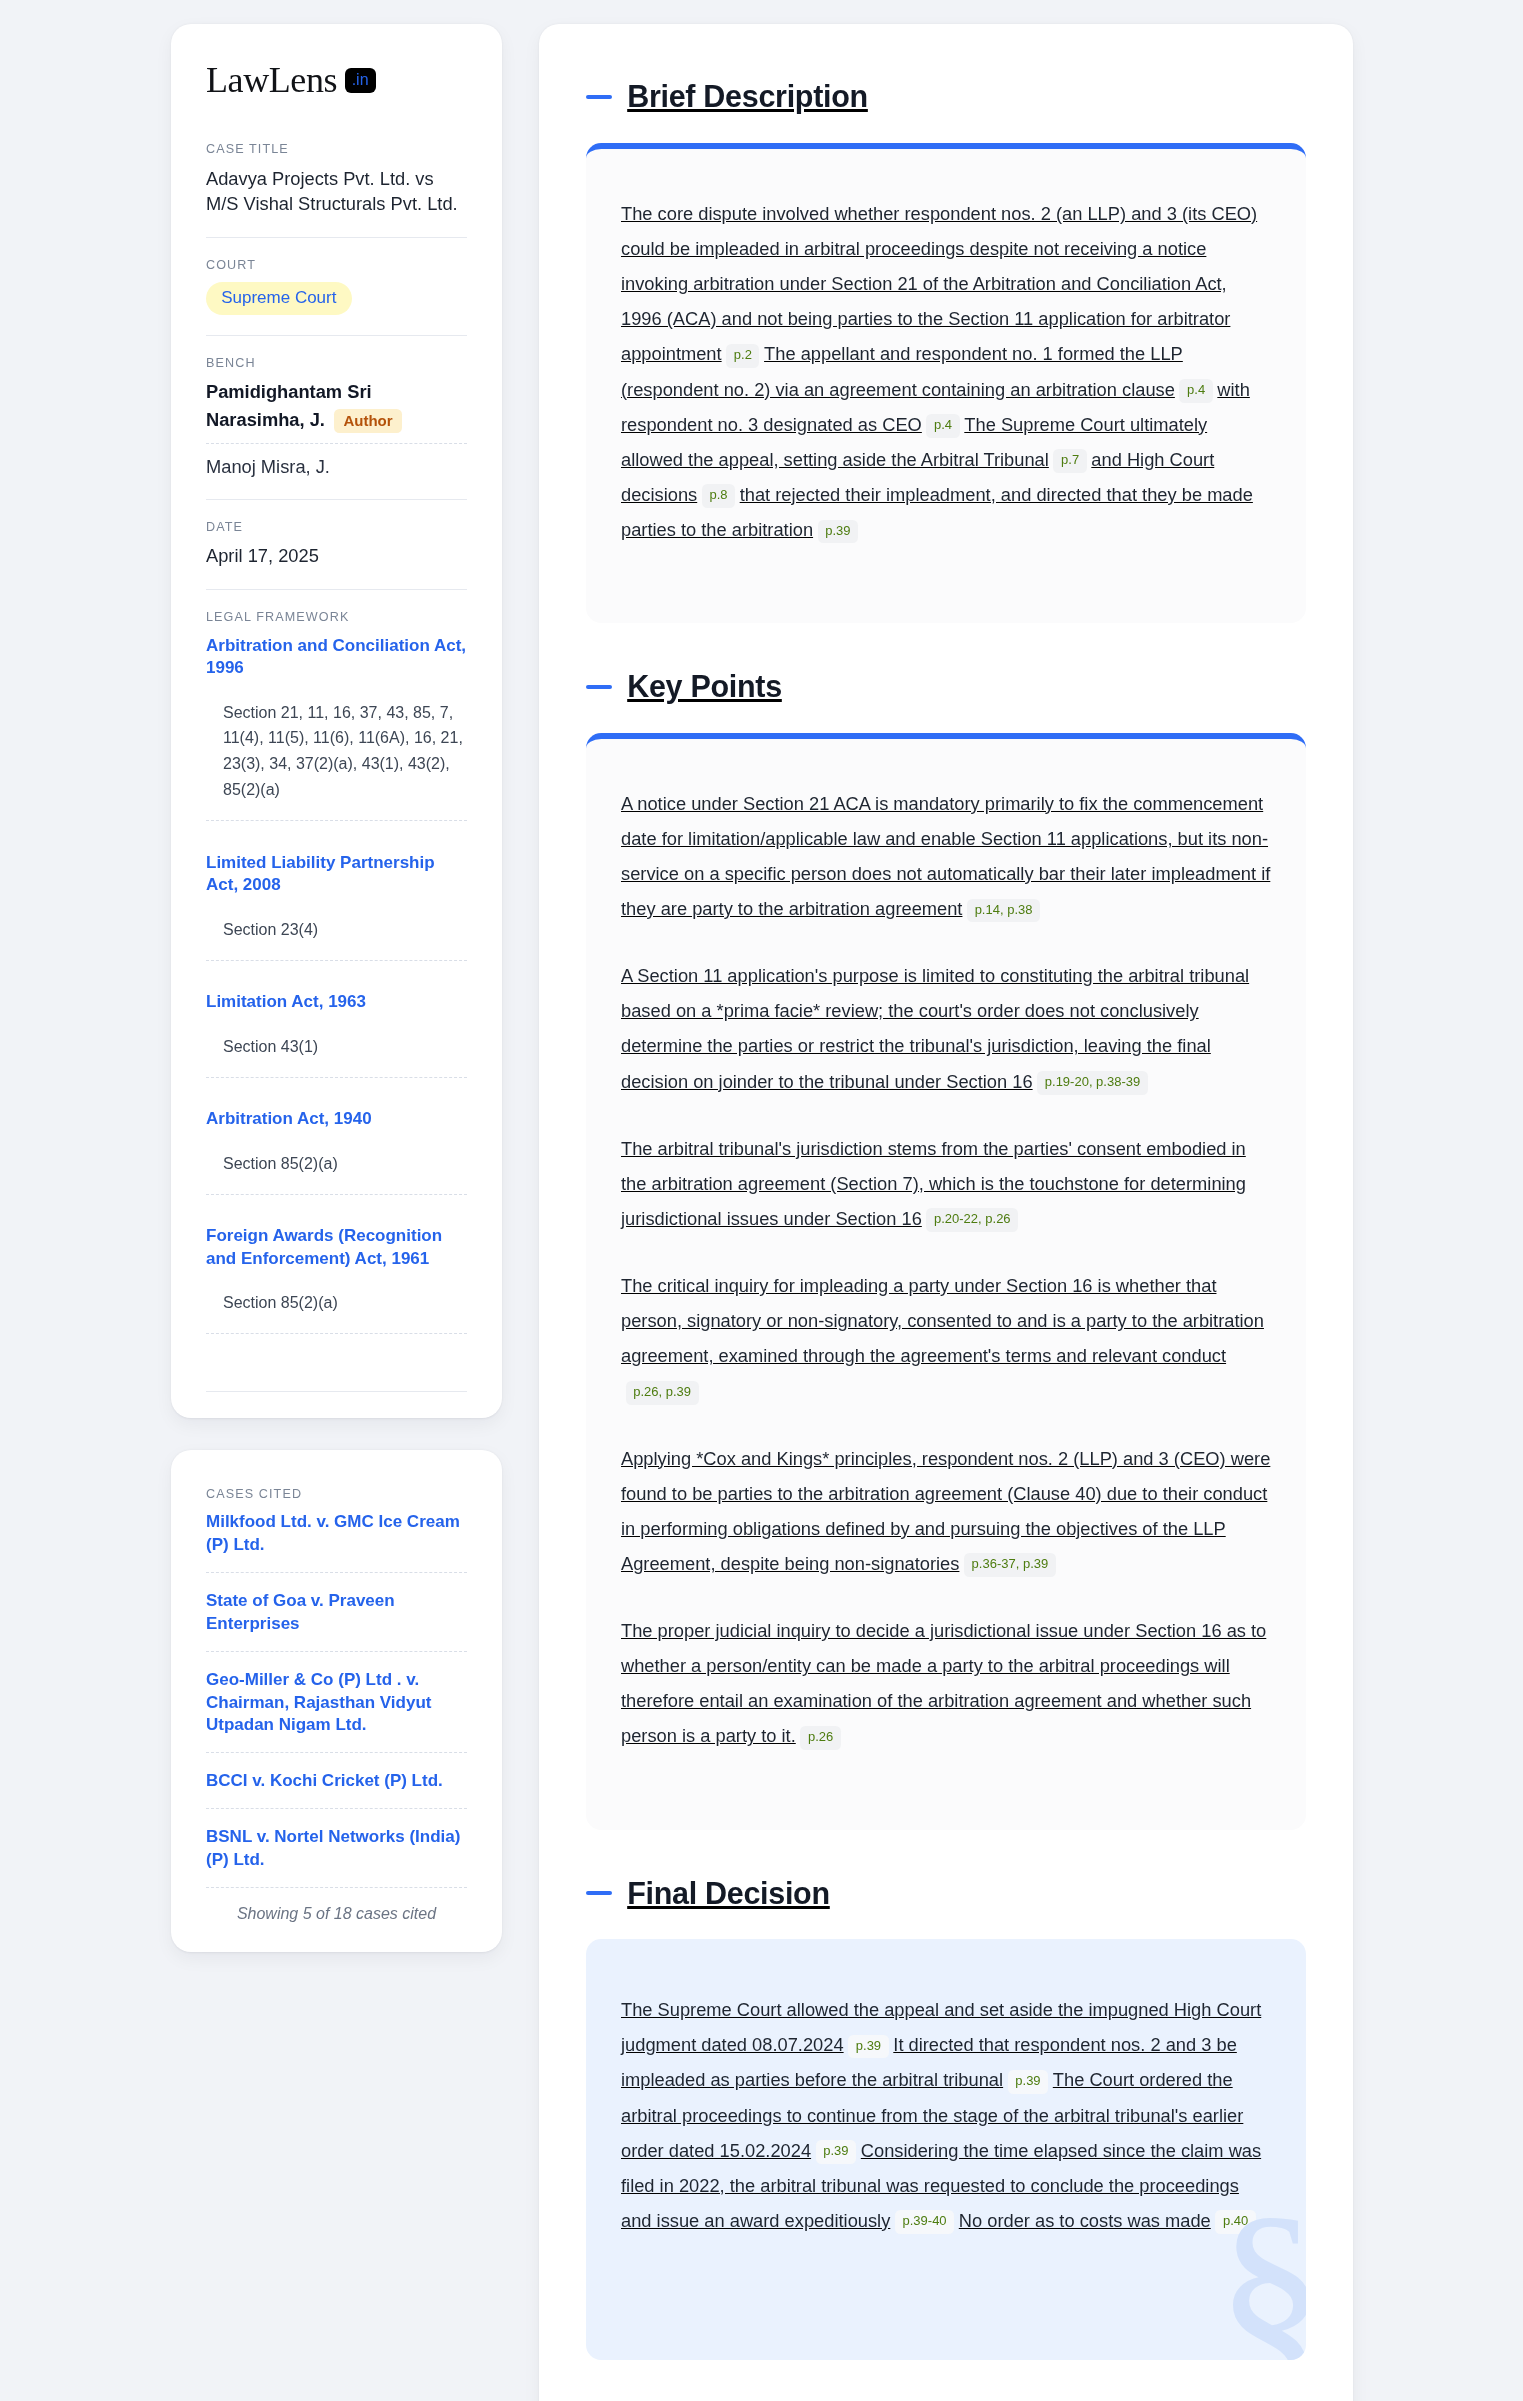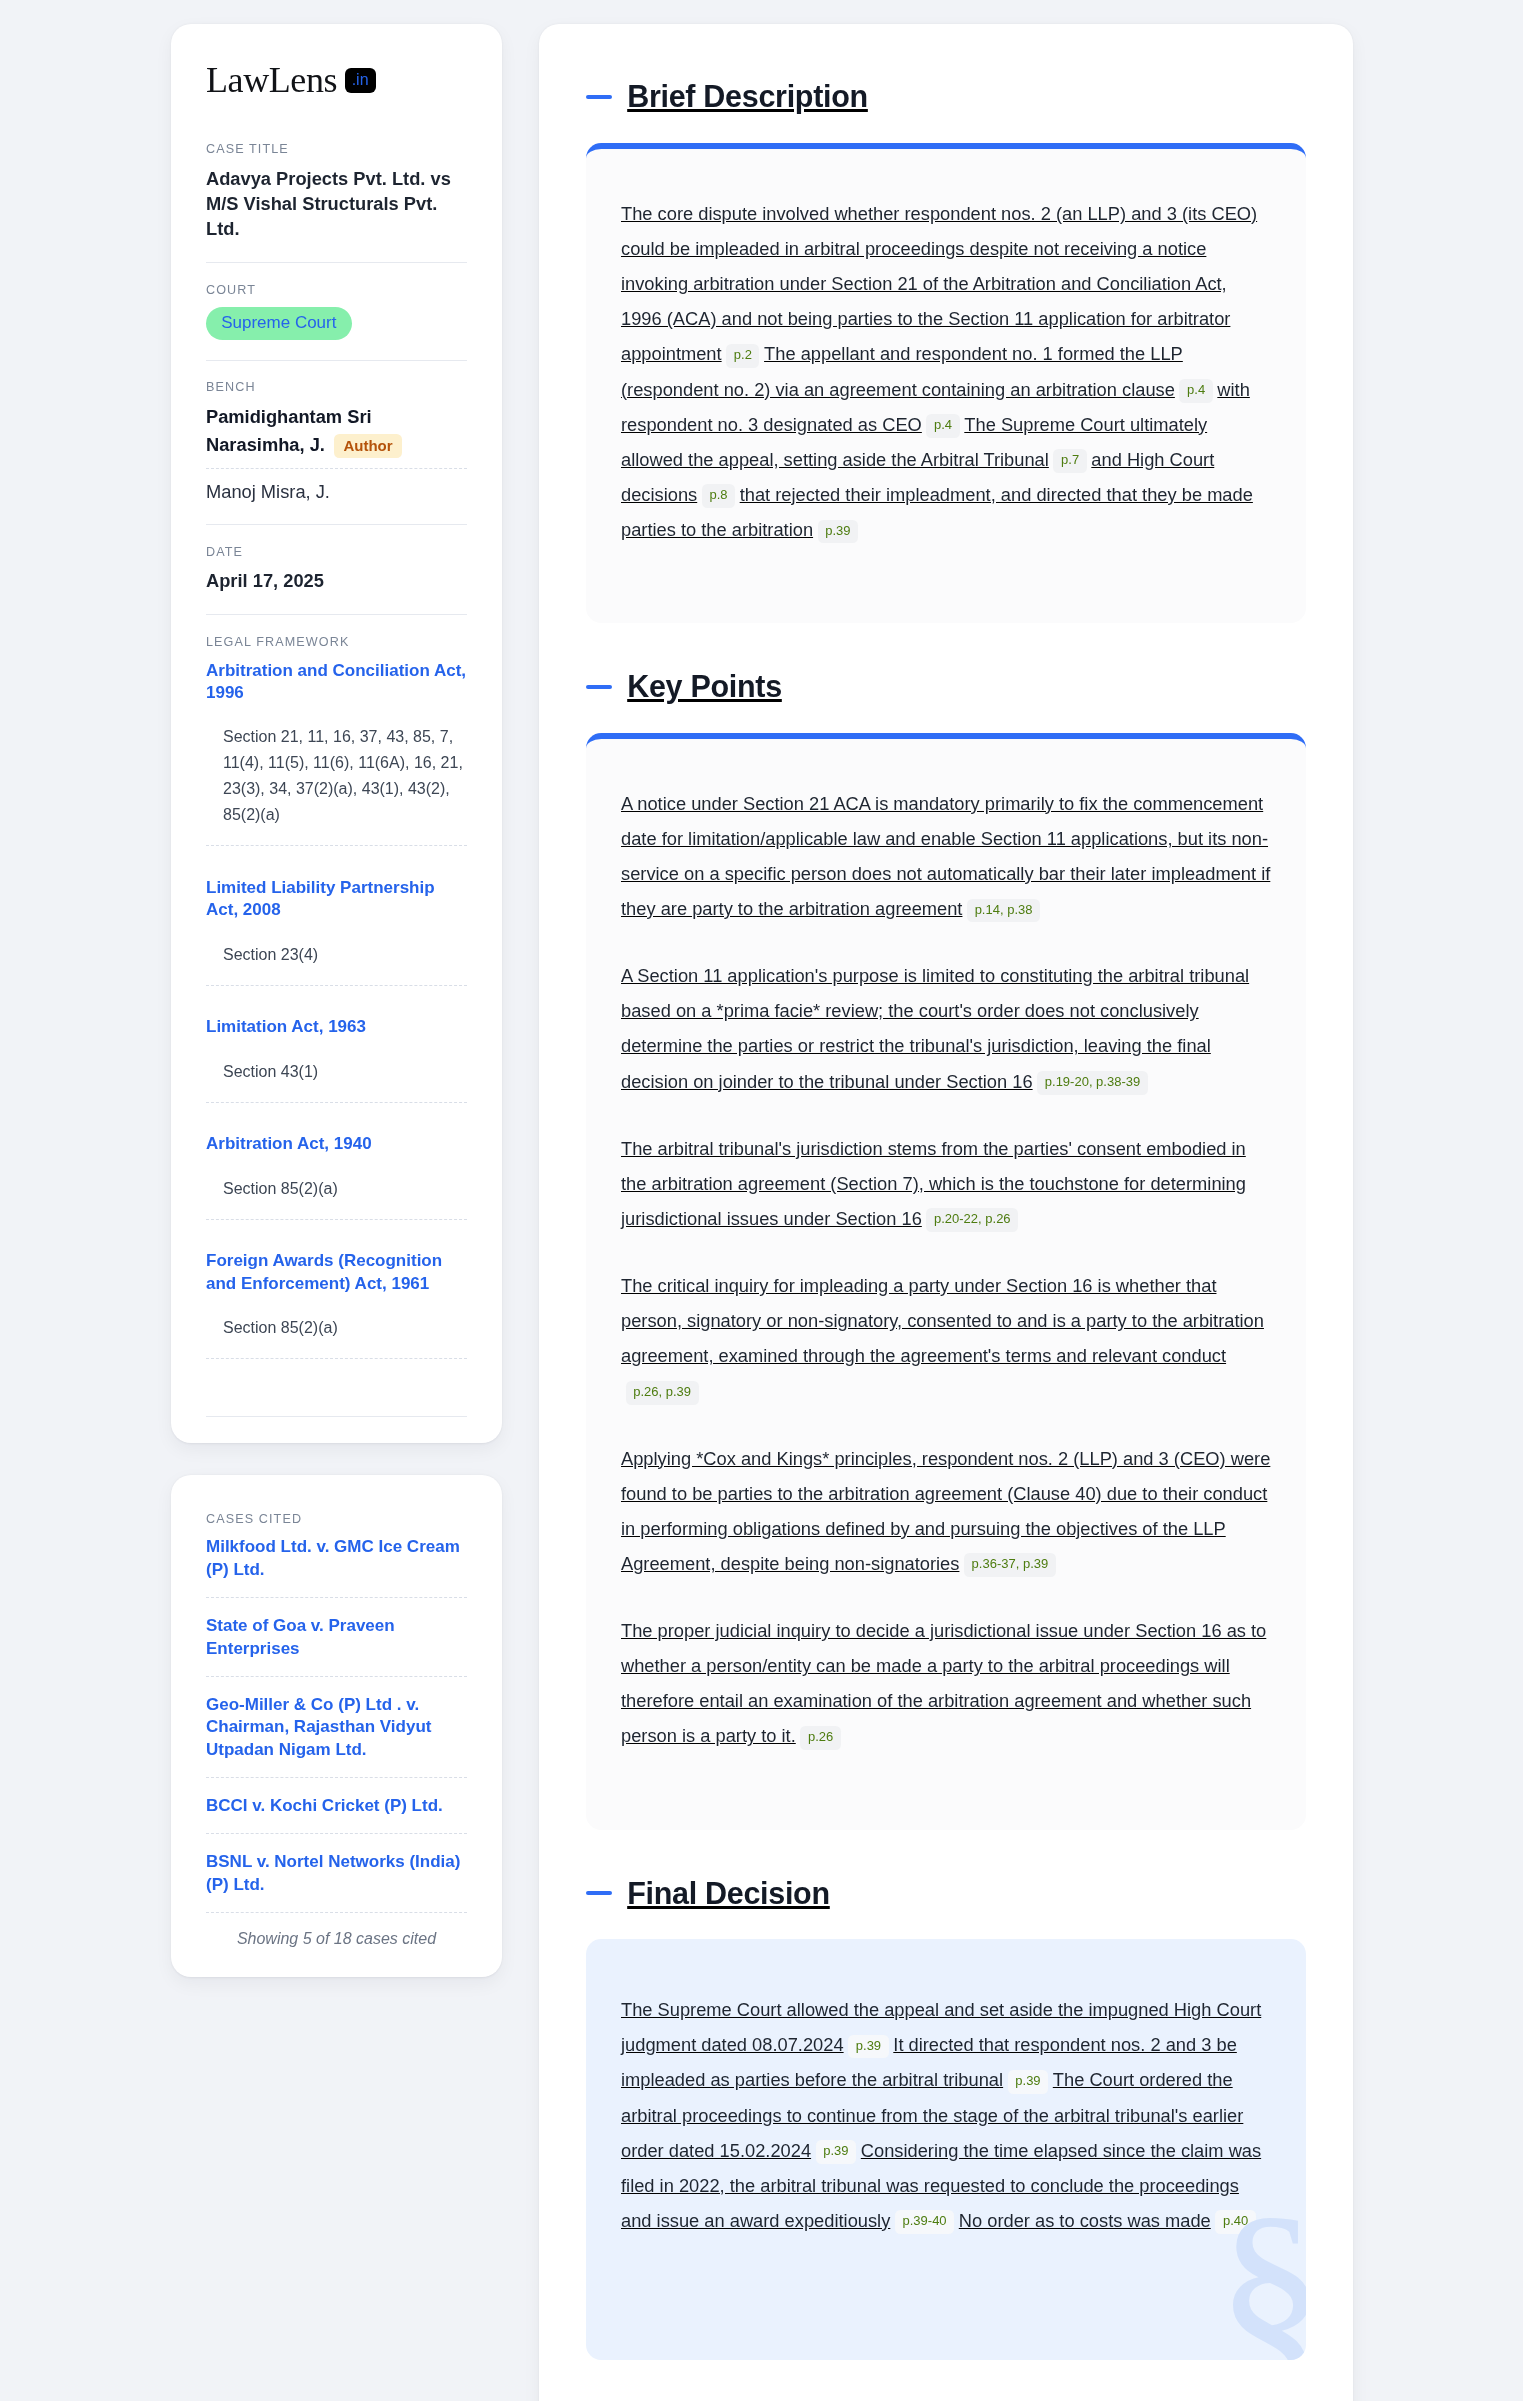--- a/index.html
+++ b/index.html
@@ -65,29 +65,29 @@
     font-size: 12.6px;
     letter-spacing: 1.1px;
     color: #7a8596;
     font-weight: 400;
     margin-bottom: 10.7px;
   }
   .meta-value {
     font-size: 18.3px;
     line-height: 1.36;
     color: #1d2430;
-    font-weight: 700;
+    font-weight: 400;
   }
 
   .meta-block { padding-bottom: 20px; }
   .rule { height: 0.8px; background: #e6e9ef; margin-bottom: 20px; }
 
   .pill {
     display: inline-block;
-    background: #86efac;
+    background: #fef9c3;
     color: #2563eb;
     font-size: 17px;
     font-weight: 500;
     padding: 6.9px 15.2px;
     border-radius: 761px;
     line-height: 1.1;
   }
 
   .judge-primary {
     font-size: 18.3px;

